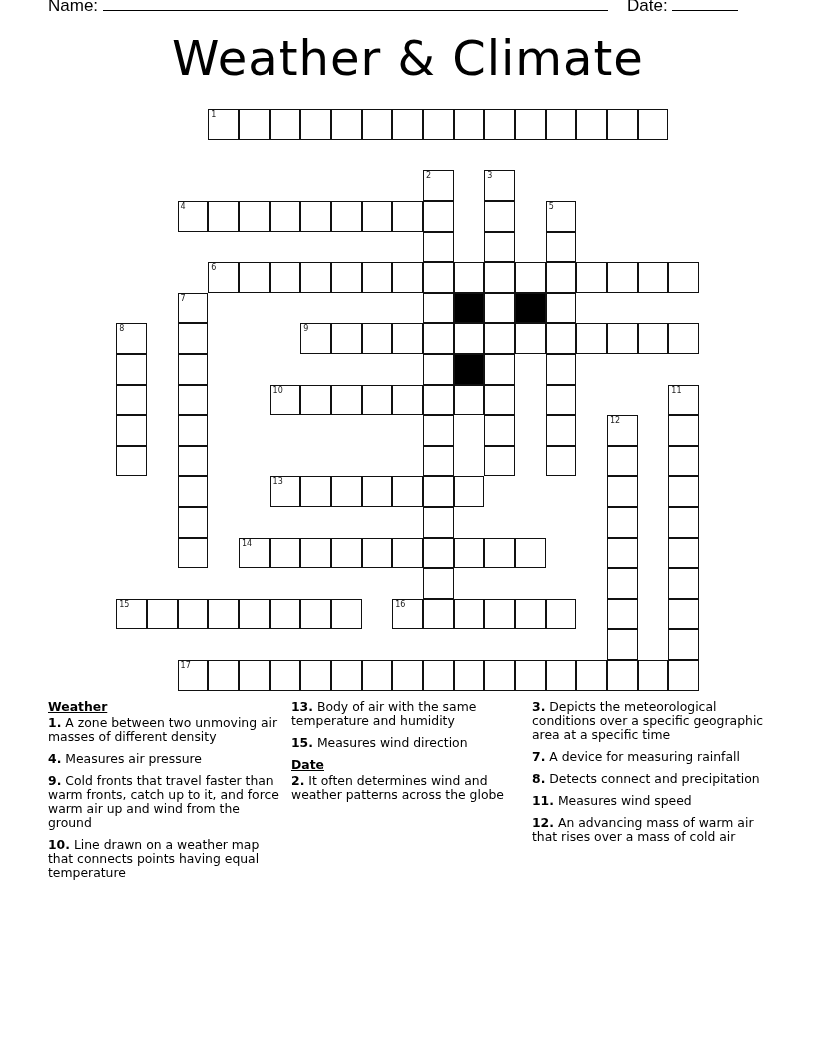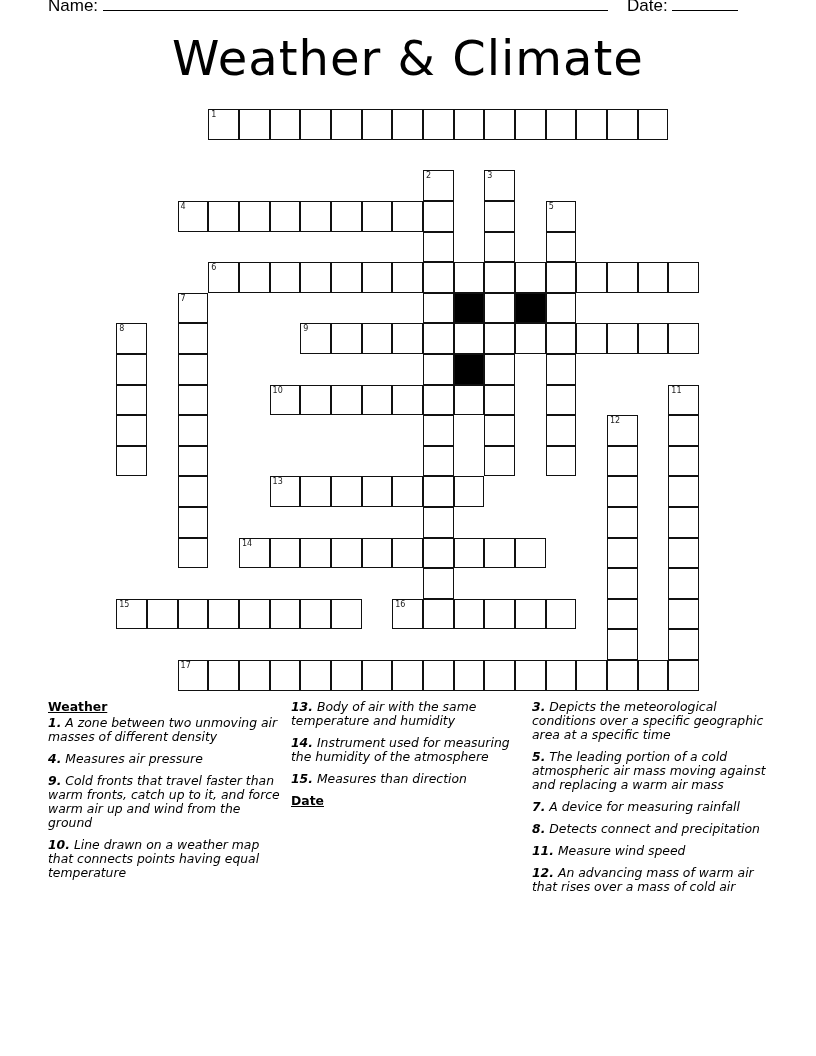--- a/index.html
+++ b/index.html
@@ -13,21 +13,21 @@
            font-family: "DejaVu Sans", sans-serif; font-size: 48px; letter-spacing: 1px; }
   #grid { position: absolute; left: 0; top: 0; width: 816px; height: 700px; }
   .cell { position: absolute; width: 30.67px; height: 30.6px; box-sizing: border-box;
           border: 1.5px solid #111; background: #fff; margin-left: -0.75px; margin-top: -0.75px; }
   .cell.black { background: #000; }
   .cell .num { position: absolute; top: 1px; left: 2px; font-size: 8px; line-height: 8px;
                font-family: "DejaVu Sans", sans-serif; color: #222; }
   .clues { position: absolute; top: 700px; font-family: "DejaVu Sans", sans-serif;
            font-size: 12.4px; line-height: 14px; }
   .clues .head { font-weight: bold; text-decoration: underline; margin-bottom: 2px; }
-  .clue { margin-bottom: 8px; font-style: italic; }
+  .clue { margin-bottom: 8px; }
   .clue b { font-weight: bold; }
   #col1 { left: 48px; width: 232px; }
   #col2 { left: 291px; width: 234px; }
   #col3 { left: 532px; width: 236px; }
 </style>
 </head>
 <body>
 
 <div class="hdr" id="name-field">
   <span>Name:</span>
@@ -245,25 +245,24 @@
 <div class="clues" id="col1">
   <div class="head">Weather</div>
   <div class="clue"><b>1</b><b>.</b> <span>A zone between two unmoving air masses of different density</span></div>
   <div class="clue"><b>4</b><b>.</b> <span>Measures air pressure</span></div>
   <div class="clue"><b>9</b><b>.</b> <span>Cold fronts that travel faster than warm fronts, catch up to it, and force warm air up and wind from the ground</span></div>
   <div class="clue"><b>10</b><b>.</b> <span>Line drawn on a weather map that connects points having equal temperature</span></div>
 </div>
 
 <div class="clues" id="col2">
   <div class="clue"><b>13</b><b>.</b> <span>Body of air with the same temperature and humidity</span></div>
-  <div class="clue"><b>14</b><b>.</b> <span>Instrument used for measuring the humidity of the atmosphere</span></div>
-  <div class="clue"><b>15</b><b>.</b> <span>Measures than direction</span></div>
+  <div class="clue"><b>15</b><b>.</b> <span>Measures wind direction</span></div>
   <div class="head">Date</div>
+  <div class="clue"><b>2</b><b>.</b> <span>It often determines wind and weather patterns across the globe</span></div>
 </div>
 
 <div class="clues" id="col3">
   <div class="clue"><b>3</b><b>.</b> <span>Depicts the meteorological conditions over a specific geographic area at a specific time</span></div>
-  <div class="clue"><b>5</b><b>.</b> <span>The leading portion of a cold atmospheric air mass moving against and replacing a warm air mass</span></div>
   <div class="clue"><b>7</b><b>.</b> <span>A device for measuring rainfall</span></div>
   <div class="clue"><b>8</b><b>.</b> <span>Detects connect and precipitation</span></div>
-  <div class="clue"><b>11</b><b>.</b> <span>Measure wind speed</span></div>
+  <div class="clue"><b>11</b><b>.</b> <span>Measures wind speed</span></div>
   <div class="clue"><b>12</b><b>.</b> <span>An advancing mass of warm air that rises over a mass of cold air</span></div>
 </div>
 
 </body></html>

